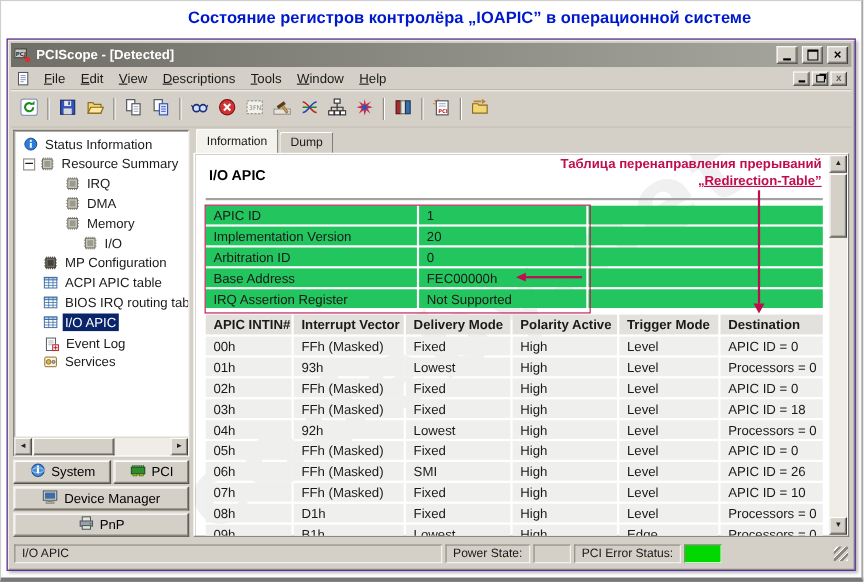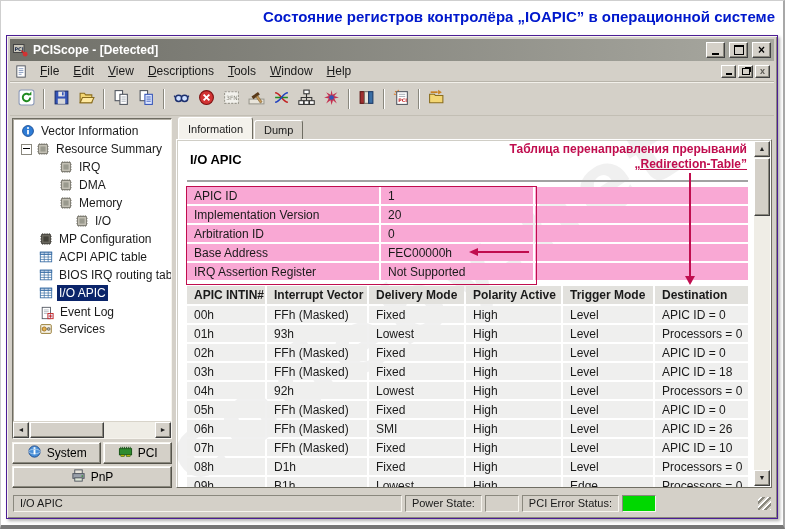--- a/index.html
+++ b/index.html
@@ -1,19 +1,19 @@
 <!DOCTYPE html>
 <html><head>
 <meta charset="utf-8">
 <style>
   html,body {margin:0; padding:0; background:#fff;}
   body {font-family:"Liberation Sans","DejaVu Sans",sans-serif; font-size:12px; color:#1a1a1a;}
   .page {position:relative; width:785px; height:529px; background:#fff; box-sizing:border-box;
          border:1px solid #cfcfcf; border-right:2px solid #a8a8a8; border-bottom:4px solid #787878; overflow:hidden;}
-  .page-heading {position:absolute; top:7px; left:0; right:8px; text-align:right; padding-left:170px;
+  .page-heading {position:absolute; top:7px; left:0; right:8px; text-align:left; padding-left:170px;
          font-weight:bold; font-size:15px; color:#0018cc; white-space:nowrap;}
 
   
   .appwindow {position:absolute; left:5px; top:34px; width:772px; height:484px; background:#D4D0C8;
          border:1px solid #4c1d95; box-shadow:inset 1px 1px 0 #f6f4ee, inset -1px -1px 0 #8a887e, 2px 2px 3px rgba(0,0,0,.3);
          box-sizing:border-box; display:flex; flex-direction:column; padding:3px;}
 
   .titlebar {height:22px; flex:none; background:linear-gradient(90deg,#6f6f68,#a8a8a0); display:flex; align-items:center; padding:0 3px; gap:4px;}
   .titlebar .icon16 {width:16px; height:16px; flex:none;}
   .title-text {flex:1; color:#fff; font-weight:bold; font-size:12px; white-space:nowrap;}
@@ -78,21 +78,21 @@
   .watermark {position:absolute; left:-30px; top:280px; font:bold 86px "DejaVu Sans",sans-serif; color:rgba(140,140,140,.13);
         transform:rotate(-33deg); transform-origin:left top; letter-spacing:6px; pointer-events:none; white-space:nowrap;}
 
   .content-title {position:absolute; left:13px; top:12px; font-weight:bold; font-size:13px; color:#000;}
   .annotation {position:absolute; right:24px; top:2px; text-align:right; color:#c00d4e; font-weight:bold; font-size:12px; line-height:15px; white-space:nowrap;}
   .annotation .link {text-decoration:underline;}
   .rule {position:absolute; left:10px; width:561px; top:40px; border-top:2px solid #a2a2a2;}
 
   .info-table {position:absolute; left:10px; top:47px;}
   .irow {display:flex; margin-bottom:2px;}
-  .icell {height:17px; background:#f9a8d4; display:flex; align-items:center; padding-left:7px; box-sizing:border-box; font-size:12px;}
+  .icell {height:17px; background:#22c55e; display:flex; align-items:center; padding-left:7px; box-sizing:border-box; font-size:12px;}
   .icell.lab {width:192px; margin-right:2px;}
   .icell.val {width:152px;}
   .icell.fill {width:213px; margin-left:2px;}
   .ann-box {position:absolute; left:9px; top:46px; width:349px; height:97px; border:1px solid #c00d4e; pointer-events:none;}
 
   .h-arrow-line {position:absolute; left:300px; top:111px; width:52px; height:2px; background:#c00d4e;}
   .h-arrow-head {position:absolute; left:292px; top:108px; width:0; height:0; border-right:9px solid #c00d4e; border-top:4px solid transparent; border-bottom:4px solid transparent;}
   .v-arrow-line {position:absolute; left:512px; top:33px; width:2px; height:103px; background:#c00d4e;}
   .v-arrow-head {position:absolute; left:508px; top:136px; width:0; height:0; border-top:9px solid #c00d4e; border-left:5px solid transparent; border-right:5px solid transparent;}
 
@@ -293,21 +293,21 @@
       <div class="sidebar">
         <div class="tree" id="tree">
           <div class="tree-row" style="padding-left: 8px;">
               <span class="ticon">
                 <svg viewBox="0 0 16 16">
                   <circle cx="8" cy="8" r="6.2" fill="#2e7cd6" stroke="#16488e"></circle>
                   <rect x="7" y="6.8" width="2" height="5" fill="#fff"></rect>
                   <rect x="7" y="3.6" width="2" height="2" fill="#fff"></rect>
                 </svg>
               </span>
-              <span class="tlabel">Vector Information</span>
+              <span class="tlabel">Status Information</span>
             </div>
             <div class="tree-row" style="padding-left: 8px;">
               <span class="expander"></span>
               <span class="ticon">
                 <svg viewBox="0 0 16 16">
                   <path d="M4 3V1.4M6 3V1.4M8 3V1.4M10 3V1.4M12 3V1.4M4 13v1.6M6 13v1.6M8 13v1.6M10 13v1.6M12 13v1.6M3 5H1.4M3 8H1.4M3 11H1.4M13 5h1.6M13 8h1.6M13 11h1.6" stroke="#8a887e"></path>
                   <rect x="3" y="3" width="10" height="10" fill="#c9c6ba" stroke="#6e6c62"></rect>
                   <rect x="5" y="5" width="6" height="6" fill="#9a9a8e"></rect>
                 </svg>
               </span>
@@ -438,20 +438,31 @@
                     <rect x="1.5" y="5" width="13" height="6.5" fill="#2e8b2e" stroke="#145214"></rect>
                     <rect x="3" y="11.5" width="4" height="2" fill="#b8b40a" stroke="#145214" stroke-width=".5"></rect>
                     <rect x="9" y="11.5" width="4" height="2" fill="#b8b40a" stroke="#145214" stroke-width=".5"></rect>
                   </svg></span>
                 <span>PCI</span>
               </button>
             </div>
             <div class="btn-row">
               <button class="sbtn full">
                 <span><svg viewBox="0 0 16 16">
+                    <rect x="1.5" y="2.5" width="13" height="9" fill="#dcd8cc" stroke="#50555f"></rect>
+                    <rect x="3" y="4" width="10" height="6" fill="#3a6ea5"></rect>
+                    <rect x="6" y="11.5" width="4" height="1.5" fill="#8a887e"></rect>
+                    <rect x="4" y="13" width="8" height="1.5" fill="#b0aca0" stroke="#6e6c62" stroke-width=".5"></rect>
+                  </svg></span>
+                <span>Device Manager</span>
+              </button>
+            </div>
+            <div class="btn-row">
+              <button class="sbtn full">
+                <span><svg viewBox="0 0 16 16">
                     <rect x="4" y="2" width="8" height="4.5" fill="#e8e4da" stroke="#50555f"></rect>
                     <rect x="2" y="6" width="12" height="5" fill="#9aa0aa" stroke="#50555f"></rect>
                     <circle cx="12" cy="8.5" r=".9" fill="#2e8b2e"></circle>
                     <rect x="4" y="10.5" width="8" height="3.5" fill="#dfe8d8" stroke="#50555f"></rect>
                   </svg></span>
                 <span>PnP</span>
               </button>
             </div>
           </div>
       </div>

